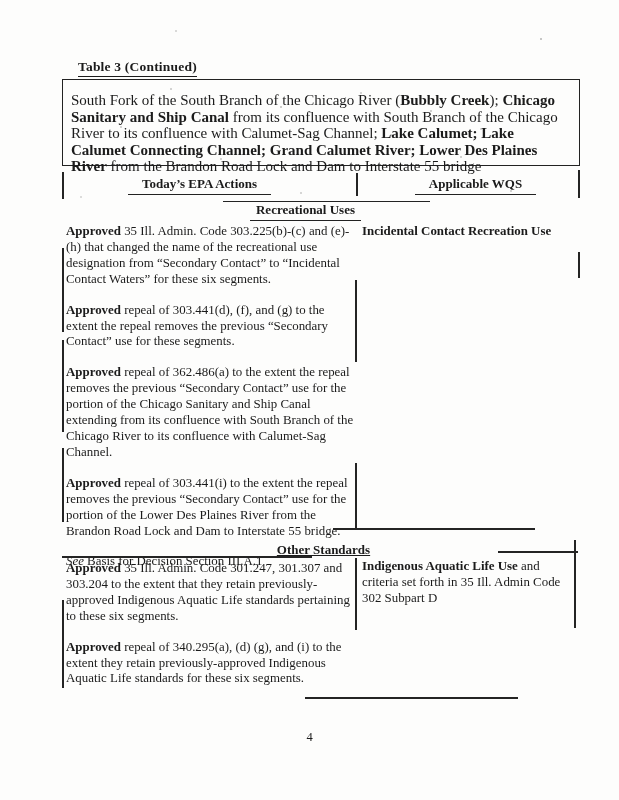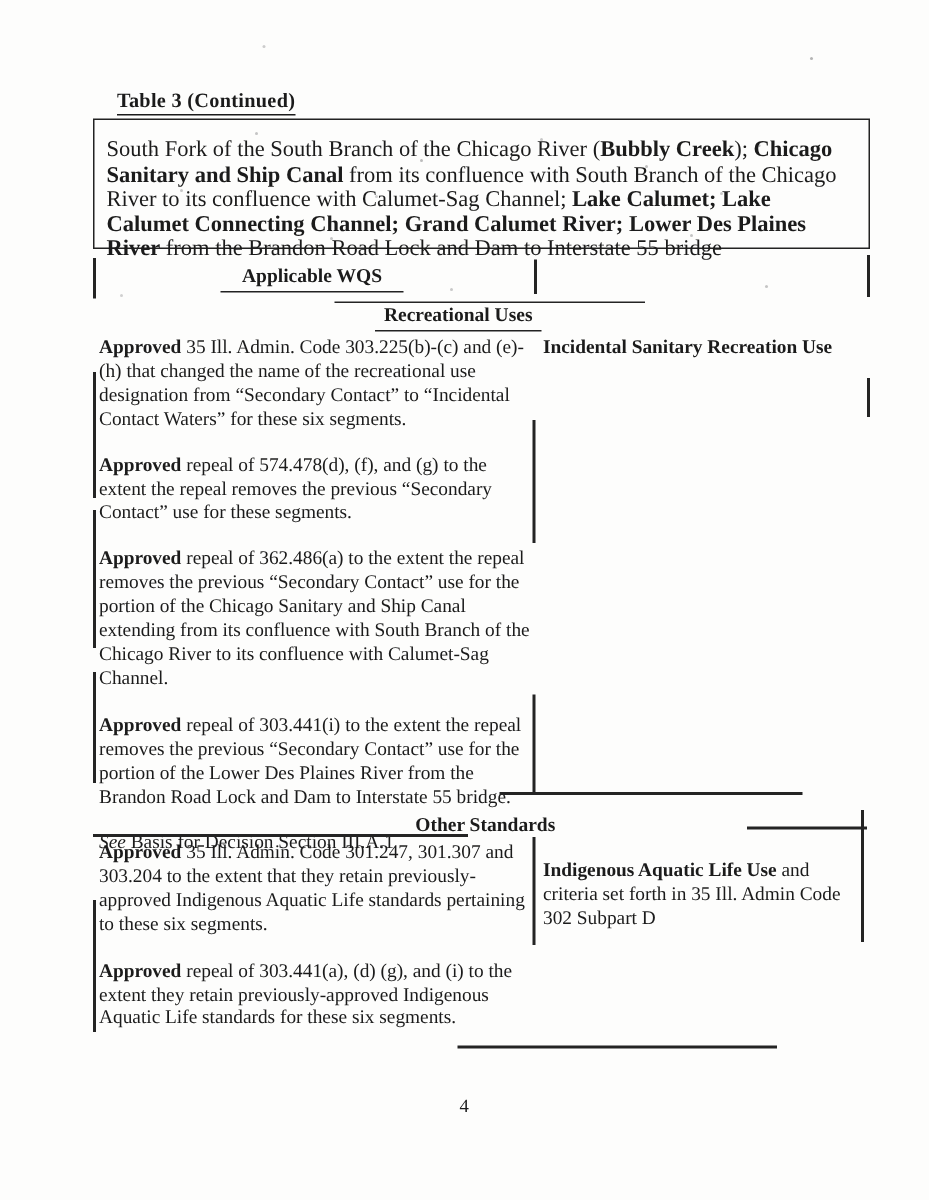--- a/index.html
+++ b/index.html
@@ -33,30 +33,30 @@
   .col-h .ul{border-bottom:1.6px solid #222;padding:0 14px 2px 14px;display:inline-block;}
   .col-h.left{width:295px;}
   .col-h.right{width:222px;margin-left:35px;}
   .section-heading{
     position:absolute;width:100%;text-align:center;
     font-weight:bold;font-size:13px;
   }
   .section-heading.rec{top:202px;left:-4px;}
   .section-heading.oth{top:542px;left:14px;}
   .section-heading .ul2{display:inline-block;border-bottom:1.4px solid #222;padding:0 6px 2px 6px;text-align:right;}
-  .section-heading.oth .ul2{border-bottom:none;}
+  .section-heading.oth .ul2{border-bottom:none;text-decoration:underline;}
   .cell{
     position:absolute;font-size:12.9px;line-height:15.9px;
   }
   .cell p{margin:0 0 15px 0;}
   .cell p:last-child{margin-bottom:0;}
   .cell.l1{left:66px;top:224px;width:292px;}
   .cell.r1{left:362px;top:224px;width:218px;}
   .cell.l2{left:66px;top:561px;width:294px;}
-  .cell.r2{left:362px;top:573px;width:214px;}
+  .cell.r2{left:362px;top:559px;width:214px;}
   .b{font-weight:bold;}
   .i{font-style:italic;margin-top:12px;}
   .ln{position:absolute;background:#242424;}
   .page-number{
     position:absolute;top:730px;left:0;width:619px;text-align:center;
     font-size:12.5px;
   }
   .scan-noise{
     position:absolute;left:100px;top:100px;width:2px;height:2px;background:#b9b9b9;border-radius:50%;
     box-shadow: 70px -12px 0 #c4c4c4, 180px 6px 0 #bcbcbc, 260px -8px 0 #c8c8c8,
@@ -74,48 +74,51 @@
 
   <div class="scan-noise"></div>
 
   <div class="doc-title">Table 3 (Continued)</div>
 
   <div class="segment-box">
     <span><span>South Fork of the South Branch of the Chicago River (</span><span class="b">Bubbly Creek</span><span>); </span><span class="b">Chicago Sanitary and Ship Canal</span><span> from its confluence with South Branch of the Chicago River to its confluence with Calumet-Sag Channel; </span><span class="b">Lake Calumet; Lake Calumet Connecting Channel; Grand Calumet River; Lower Des Plaines River</span><span> from the Brandon Road Lock and Dam to Interstate 55 bridge</span></span>
   </div>
 
   <div class="col-headers">
+    <div class="col-h left">
+      <span class="ul">Today’s EPA Actions</span>
+    </div>
     <div class="col-h right">
       <span class="ul">Applicable WQS</span>
     </div>
   </div>
 
   <div class="section-heading rec">
     <span class="ul2">Recreational Uses</span>
   </div>
 
   <div class="cell l1">
     <p><span class="b">Approved</span><span> 35 Ill. Admin. Code 303.225(b)-(c) and (e)-(h) that changed the name of the recreational use designation from “Secondary Contact” to “Incidental Contact Waters” for these six segments.</span></p>
-    <p><span class="b">Approved</span><span> repeal of 574.478(d), (f), and (g) to the extent the repeal removes the previous “Secondary Contact” use for these segments.</span></p>
+    <p><span class="b">Approved</span><span> repeal of 303.441(d), (f), and (g) to the extent the repeal removes the previous “Secondary Contact” use for these segments.</span></p>
     <p><span class="b">Approved</span><span> repeal of 362.486(a) to the extent the repeal removes the previous “Secondary Contact” use for the portion of the Chicago Sanitary and Ship Canal extending from its confluence with South Branch of the Chicago River to its confluence with Calumet-Sag Channel.</span></p>
     <p><span class="b">Approved</span><span> repeal of 303.441(i) to the extent the repeal removes the previous “Secondary Contact” use for the portion of the Lower Des Plaines River from the Brandon Road Lock and Dam to Interstate 55 bridge.</span></p>
     <p><span class="i">See</span><span> Basis for Decision Section III.A.1</span></p>
   </div>
 
   <div class="cell r1">
-    <p><span class="b">Incidental Sanitary Recreation Use</span></p>
+    <p><span class="b">Incidental Contact Recreation Use</span></p>
   </div>
 
   <div class="section-heading oth">
     <span class="ul2">Other Standards</span>
   </div>
 
   <div class="cell l2">
     <p><span class="b">Approved</span><span> 35 Ill. Admin. Code 301.247, 301.307 and 303.204 to the extent that they retain previously-approved Indigenous Aquatic Life standards pertaining to these six segments.</span></p>
-    <p><span class="b">Approved</span><span> repeal of 303.441(a), (d) (g), and (i) to the extent they retain previously-approved Indigenous Aquatic Life standards for these six segments.</span></p>
+    <p><span class="b">Approved</span><span> repeal of 340.295(a), (d) (g), and (i) to the extent they retain previously-approved Indigenous Aquatic Life standards for these six segments.</span></p>
   </div>
 
   <div class="cell r2">
     <p><span class="b">Indigenous Aquatic Life Use</span><span> and criteria  set forth in 35 Ill. Admin Code 302 Subpart D</span></p>
   </div>
 
   <div class="ln" style="left:62px;top:172px;width:1.5px;height:27px;"></div>
   <div class="ln" style="left:578px;top:170px;width:1.5px;height:28px;"></div>
   <div class="ln" style="left:356px;top:173px;width:1.5px;height:23px;"></div>
   <div class="ln" style="left:223px;top:201px;width:207px;height:1.4px;"></div>

